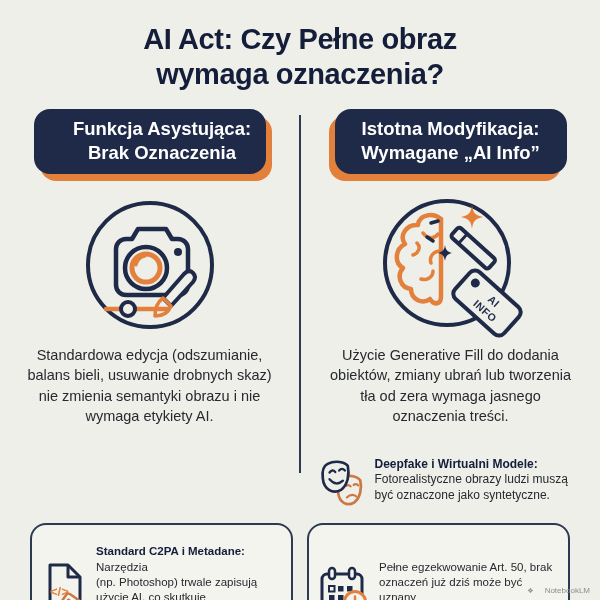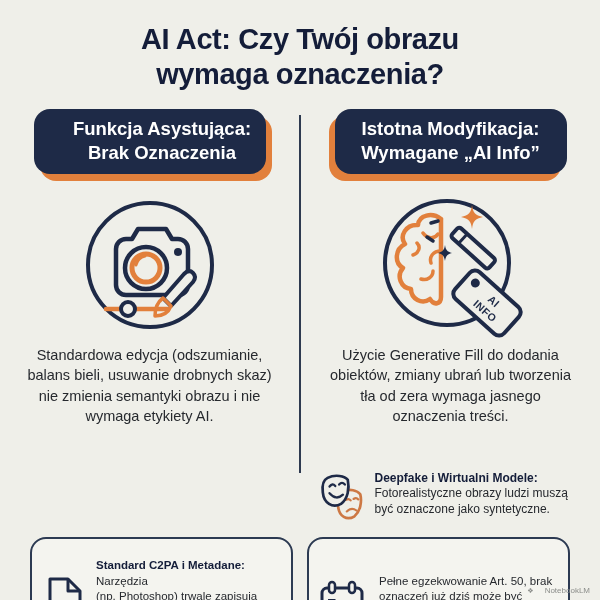--- a/index.html
+++ b/index.html
@@ -27,21 +27,21 @@
     white-space: pre-line; display: flex; align-items: center; justify-content: center;
   }
   .pill-left  { box-shadow: 6px 7px 0 #e2803c; padding-left: 31px; }
   .pill-right { box-shadow: -6px 7px 0 #e2803c; }
   .icon-wrap { margin-top: 15px; height: 152px; }
   .icon-wrap svg { overflow: visible; }
   .body-text {
     margin: 4px 0 17px; font-size: 14.5px; line-height: 1.42;
     text-align: center; color: #26292e; white-space: pre-line;
   }
-  .deepfake { display: flex; align-items: flex-start; gap: 9px; margin-top: 27px; width: 266px; }
+  .deepfake { display: flex; align-items: flex-start; gap: 9px; margin-top: 13px; width: 266px; }
   .deepfake svg { flex-shrink: 0; margin-top: 2px; }
   .deepfake-text { font-size: 12px; line-height: 1.3; }
   .lead { font-weight: 700; color: #141d39; }
   .lead-block { display: block; }
   .pre { white-space: pre-line; }
   .notes { display: flex; gap: 14px; margin: 12px 30px 0; }
   .note-box {
     flex: 1; border: 2px solid #2c3a52; border-radius: 16px;
     background: #f4f4ef; padding: 8px 10px 8px 9px;
     display: flex; align-items: center; gap: 9px;
@@ -53,21 +53,21 @@
     display: flex; align-items: center; gap: 11px;
     color: #8b8d8a; font-size: 8px;
   }
   .wm-glyph { font-size: 7px; }
 </style>
 </head>
 <body>
 
 <div class="page">
 
-  <h1 class="page-title">AI Act: Czy Twój obrazu
+  <h1 class="page-title">AI Act: Czy Pełne obraz
 wymaga oznaczenia?</h1>
 
   <div class="columns">
 
     <div class="col">
       <div class="pill pill-left">Funkcja Asystująca:
 Brak Oznaczenia</div>
 
       <div class="icon-wrap">
         <svg width="152" height="152" viewBox="0 0 152 152">

